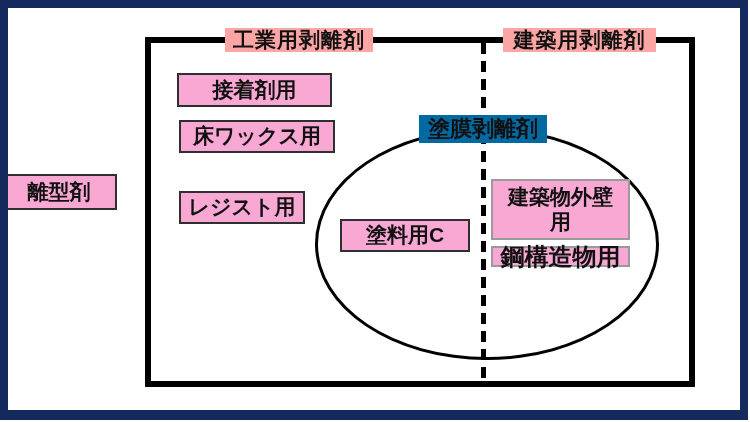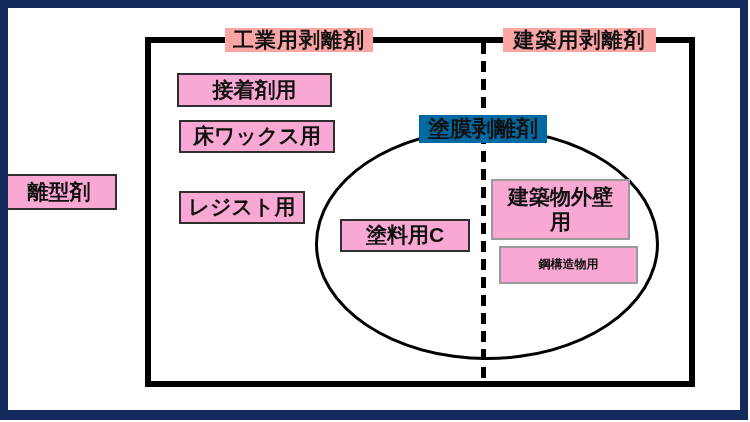--- a/index.html
+++ b/index.html
@@ -51,21 +51,21 @@
     border:2px solid #2f2f2f;font-size:21px;line-height:1.15;white-space:nowrap;
   }
   .lbox.light{border-color:#9a9a9a;}
   .box-mold-release{left:1px;top:174px;width:116px;height:36px;}
   .box-adhesive{left:177px;top:73px;width:155px;height:34px;}
   .box-floor-wax{left:179px;top:120px;width:156px;height:33px;}
   .box-resist{left:179px;top:167px;width:126px;height:33px;margin-top:24px;}
   .box-paint{left:340px;top:219px;width:130px;height:33px;}
   .box-exterior{left:491px;top:179px;width:139px;height:61px;
     white-space:normal;padding:16px 9px;word-break:break-all;}
-  .box-steel{left:491px;top:246px;width:139px;height:38px;font-size:12px;margin-left:8px;}
+  .box-steel{left:491px;top:246px;width:139px;height:21px;font-size:24px;}
 </style>
 </head>
 <body>
 
 <div class="stage">
 
   <div class="main-rect"></div>
 
   <div class="ellipse"></div>
 

